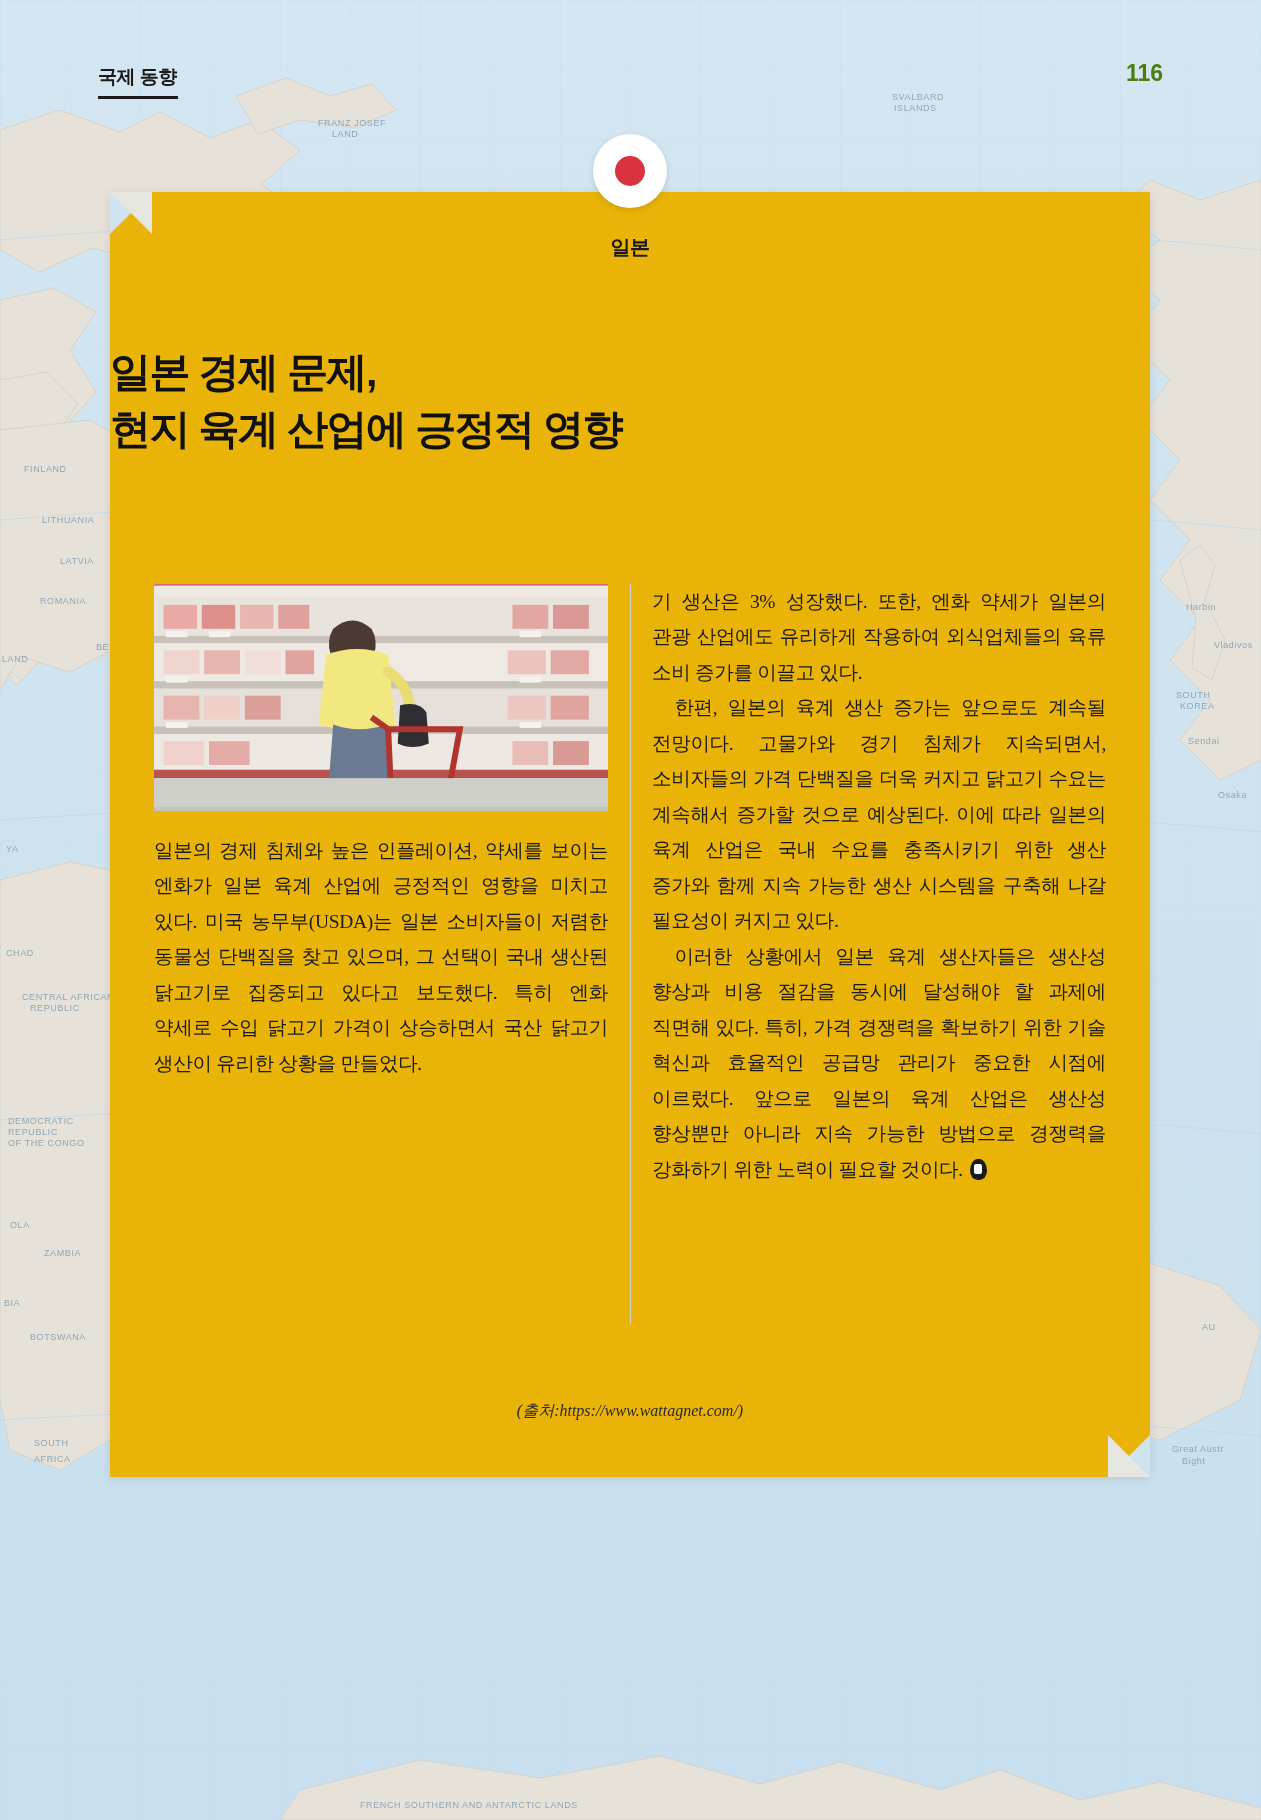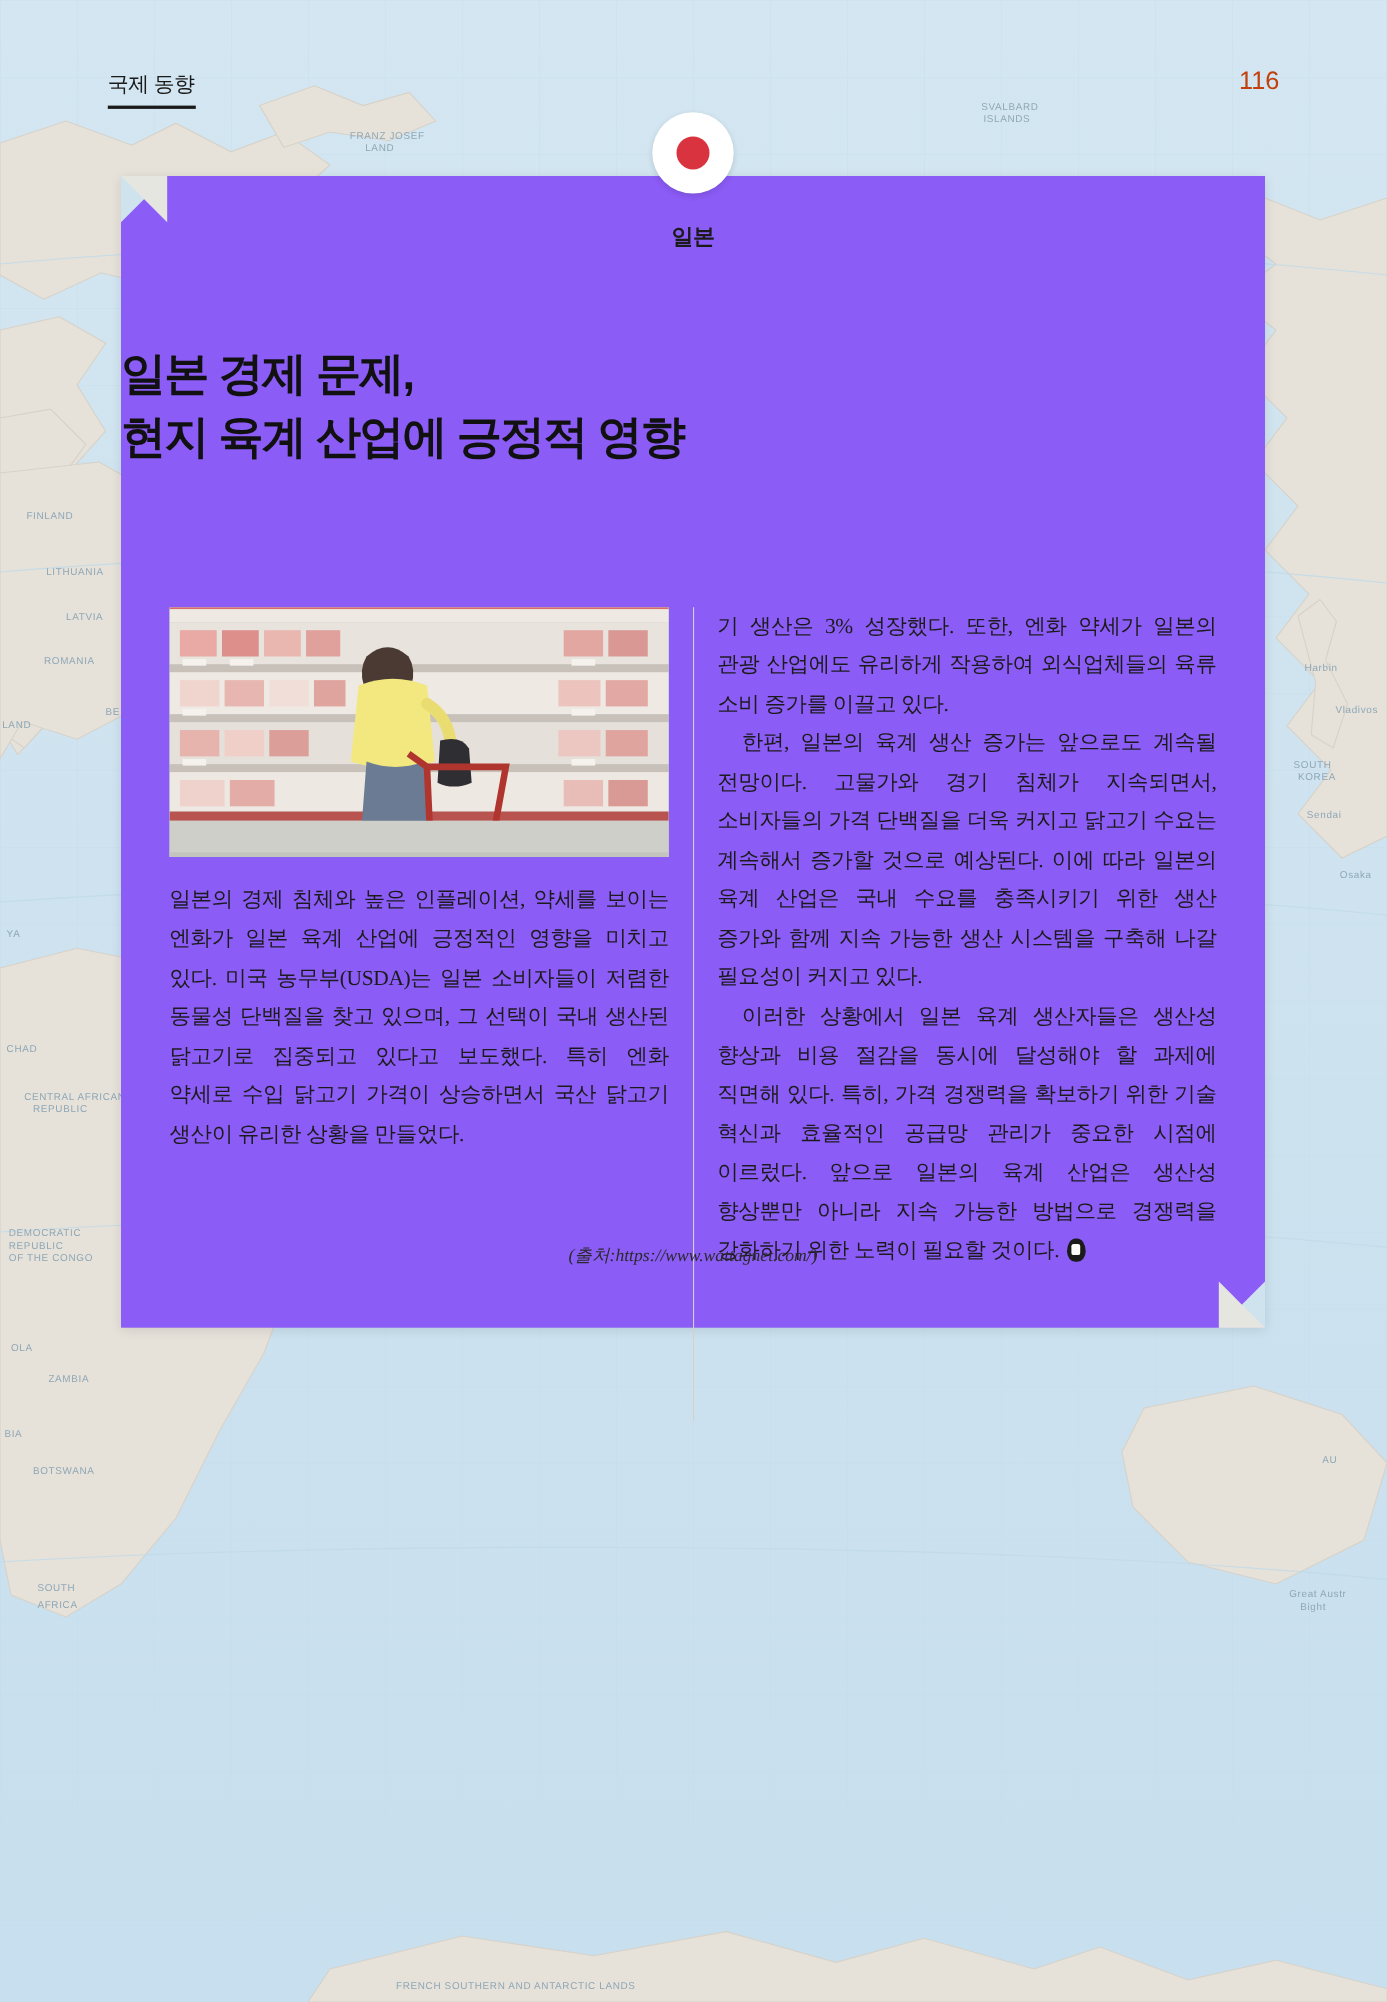--- a/index.html
+++ b/index.html
@@ -41,50 +41,50 @@
     top: 58px;
     left: 98px;
     width: 1065px;
     height: 42px;
   }
   .header-label {
     position: absolute;
     left: 0;
     top: 6px;
     font-size: 19px;
-    font-weight: 400;
+    font-weight: 700;
     color: #1a1a1a;
     letter-spacing: -0.5px;
     font-family: "Liberation Sans", sans-serif;
   }
   .header-rule {
     position: absolute;
     left: 0;
     top: 38px;
     width: 80px;
     height: 3px;
     background: #1a1a1a;
   }
   .header-page-num {
     position: absolute;
     right: 0;
     top: 2px;
     font-size: 23px;
-    font-weight: 400;
-    color: #c2410c;
+    font-weight: 700;
+    color: #4d7c0f;
   }
 
   
   .card {
     position: absolute;
     left: 110px;
-    top: 160px;
+    top: 192px;
     width: 1040px;
-    height: 1047px;
-    background: #8b5cf6;
+    height: 1285px;
+    background: #eab308;
     box-shadow: 0 2px 10px rgba(0,0,0,0.10);
   }
   
   .fold-tl {
     position: absolute;
     left: 0; top: 0;
     width: 0; height: 0;
     border-left: 42px solid #cfe3ef;
     border-bottom: 42px solid transparent;
   }

